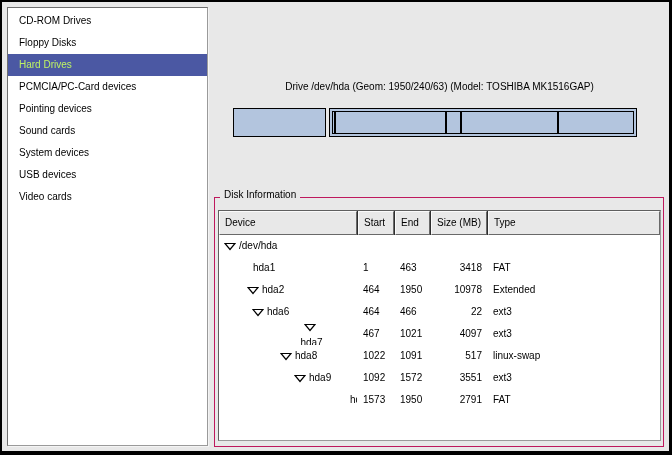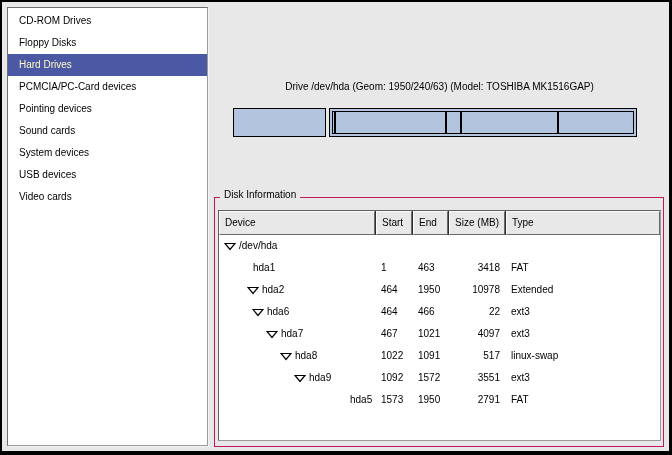--- a/index.html
+++ b/index.html
@@ -12,21 +12,21 @@
   .win-frame{position:absolute;inset:0;border:solid #000;border-width:2px 3px 4px 2px;pointer-events:none;z-index:50;}
 
   
   .listbox{
     position:absolute;left:7px;top:7px;width:201px;height:439px;background:#fff;
     border:1px solid #6f6f6f;border-right-color:#9a9a9a;border-bottom-color:#9a9a9a;
     box-shadow:1px 1px 0 #f4f4f4;
     padding-top:2px;
   }
   .list-item{height:22px;line-height:21px;padding-left:11px;white-space:nowrap;cursor:default;}
-  .list-item.selected{background:var(--sel);color:#fef9c3;}
+  .list-item.selected{background:var(--sel);color:#bef264;}
 
   
   .drive-label{position:absolute;left:215px;top:81px;width:449px;text-align:center;white-space:nowrap;}
   .partition-bar{position:absolute;left:233px;top:108px;width:404px;height:29px;display:flex;column-gap:3px;}
   .seg{background:var(--fill);border:1px solid #000;}
   .ext-box{border:1px solid #000;background:var(--fill);padding:2px;display:flex;}
   .ext-inner{display:flex;width:100%;}
   .ext-inner .seg{height:100%;}
 
   
@@ -39,21 +39,21 @@
   }
   .trow{display:flex;column-gap:1px;}
   .theader{background:#2e2e2e;height:24px;}
   .hcell{
     background:#e8e8e8;height:24px;line-height:22px;padding:0 0 0 5px;white-space:nowrap;
     border-top:1px solid #fafafa;border-left:1px solid #fafafa;
     border-bottom:1px solid #696969;border-right:1px solid #696969;
   }
   .body-row{height:22px;line-height:22px;}
   .cell{white-space:nowrap;overflow:hidden;}
-  .col-device{width:156px;}
+  .col-device{width:138px;}
   .col-start{width:36px;padding-left:5px;}
   .col-end{width:35px;padding-left:5px;}
   .col-size{width:56px;padding-right:5px;text-align:right;}
   .col-type{flex:1;padding-left:5px;}
   .dev-wrap{display:flex;align-items:center;height:22px;}
   .exp-slot{display:inline-flex;width:15px;flex:none;align-items:center;}
   .exp-slot svg{display:block;}
 </style>
 </head>
 <body>
@@ -158,21 +158,21 @@
         <span>hda6</span>
       </span>
     </div>
     <div class="cell col-start">464</div>
     <div class="cell col-end">466</div>
     <div class="cell col-size">22</div>
     <div class="cell col-type">ext3</div>
   </div>
           <div class="trow body-row">
     <div class="cell col-device">
-      <span class="dev-wrap" style="padding-left: 47px;">
+      <span class="dev-wrap" style="padding-left: 47px; flex-direction: column;">
         <span class="exp-slot">
           <svg width="12" height="9" viewBox="0 0 12 9">
                     <polygon points="1,1.5 11,1.5 6,7.5" fill="none" stroke="#000" stroke-width="1.2"></polygon>
                   </svg>
         </span>
         <span>hda7</span>
       </span>
     </div>
     <div class="cell col-start">467</div>
     <div class="cell col-end">1021</div>

